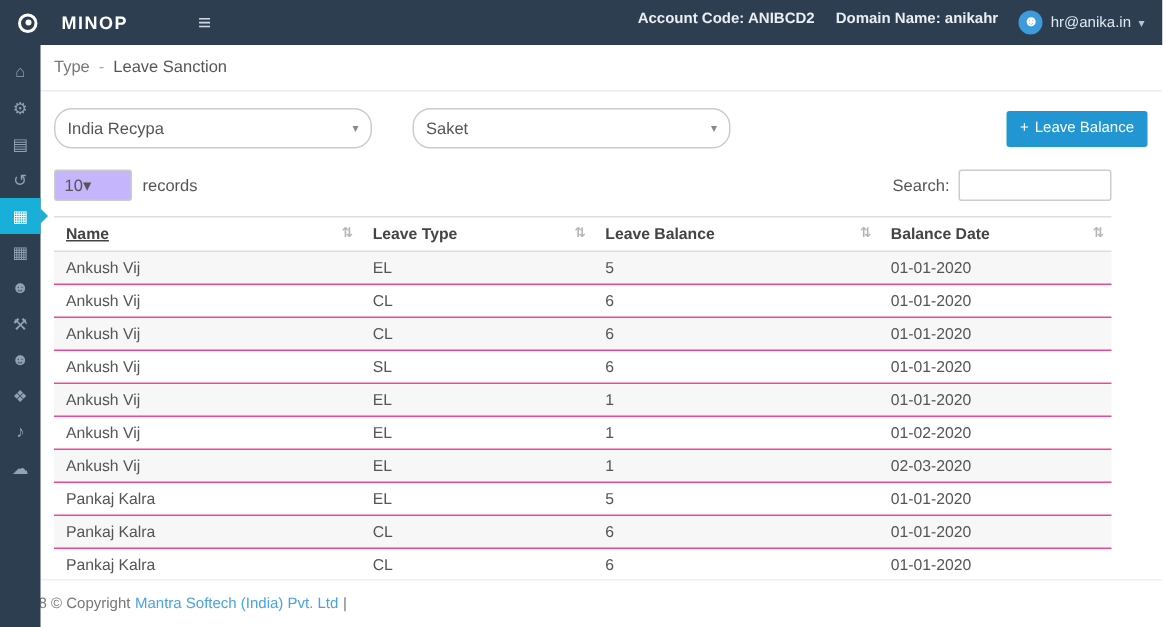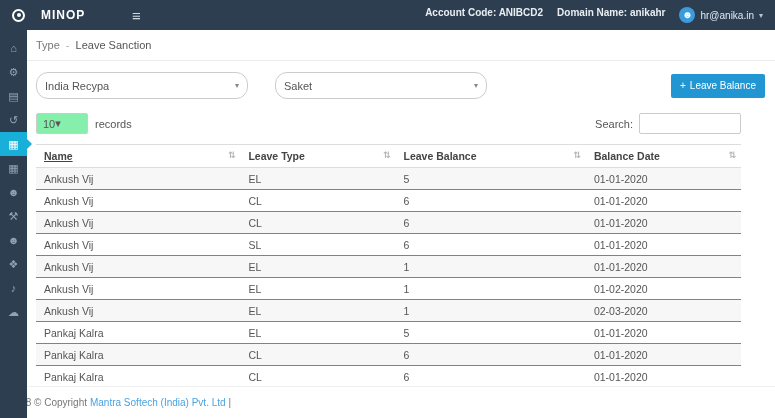--- a/index.html
+++ b/index.html
@@ -72,21 +72,21 @@
   .select .caret2 { color:#888; font-size:8px; }
   .btn-primary {
     margin-left:auto; background:#2196d3; color:#fff; border:none; border-radius:2px;
     height:24px; padding:0 9px; font-size:10px; display:flex; align-items:center; gap:4px;
     cursor:pointer; font-family:inherit;
   }
   .btn-icon { font-size:10px; line-height:1; }
 
   .list-controls { display:flex; align-items:center; margin:14px 34px 0 9px; }
   .records-select {
-    width:52px; height:21px; border:1px solid #ccc; border-radius:2px; background:#86efac;
+    width:52px; height:21px; border:1px solid #ccc; border-radius:2px; background:#c4b5fd;
     display:flex; align-items:center; justify-content:flex-start; padding:0 6px;
     color:#555; cursor:pointer;
   }
   .records-label { margin-left:7px; color:#555; }
   .search-wrap { margin-left:auto; display:flex; align-items:center; gap:6px; }
   .search-input {
     width:102px; height:21px; border:1px solid #ccc; border-radius:2px; padding:0 5px;
     font-family:inherit; font-size:11px; color:#555;
   }
 

